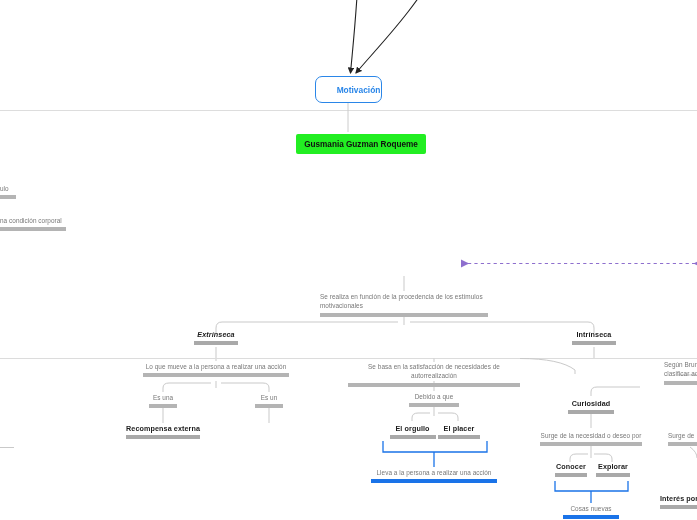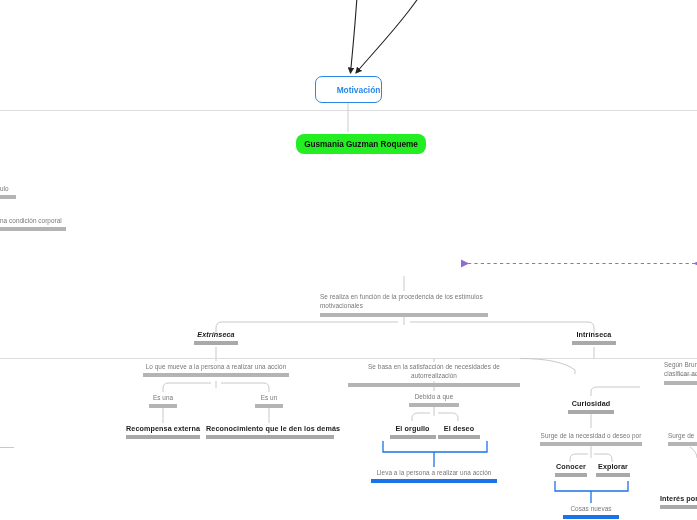--- a/index.html
+++ b/index.html
@@ -84,21 +84,21 @@
     color: #2a86e8;
     font-size: 8.4px;
     font-weight: bold;
     padding-left: 20px;
   }
   .node-author {
     background: #22ee22;
     color: #101010;
     font-size: 8.2px;
     font-weight: bold;
-    border-radius: 8px;
+    border-radius: 2px;
   }
 
   
   .clip-left  { text-align: left; }
   .clip-left .bar  { margin-left: 0; }
   .clip-right { text-align: left; }
   .clip-right .bar { margin-left: 0; }
 </style>
 </head>
 <body>
@@ -206,24 +206,20 @@
   </div>
   <div class="node relation" style="left:249px; top:393px; width:40px;">
     <span class="cap">Es un</span>
     <span class="bar" style="width:28px;"></span>
   </div>
 
   <div class="node topic" style="left:126px; top:424px; width:74px;">
     <span class="cap">Recompensa externa</span>
     <span class="bar" style="width:74px;"></span>
   </div>
-  <div class="node topic" style="left:206px; top:424px; width:128px;">
-    <span class="cap">Reconocimiento que le den los demás</span>
-    <span class="bar" style="width:128px;"></span>
-  </div>
 
   <div class="node topic" style="left:560px; top:330px; width:68px;">
     <span class="cap">Intrínseca</span>
     <span class="bar" style="width:44px;"></span>
   </div>
 
   <div class="node relation" style="left:348px; top:362px; width:172px;">
     <span class="cap">Se basa en la satisfacción de necesidades de autorrealización</span>
     <span class="bar" style="width:172px;"></span>
   </div>
@@ -231,21 +227,21 @@
   <div class="node relation" style="left:406px; top:392px; width:56px;">
     <span class="cap">Debido a que</span>
     <span class="bar" style="width:50px;"></span>
   </div>
 
   <div class="node topic" style="left:385px; top:424px; width:55px;">
     <span class="cap">El orgullo</span>
     <span class="bar" style="width:46px;"></span>
   </div>
   <div class="node topic" style="left:434px; top:424px; width:50px;">
-    <span class="cap">El deseo</span>
+    <span class="cap">El placer</span>
     <span class="bar" style="width:42px;"></span>
   </div>
 
   <div class="node relation" style="left:371px; top:468px; width:126px;">
     <span class="cap">Lleva a la persona a realizar una acción</span>
     <span class="bar bar-blue" style="width:126px;"></span>
   </div>
 
   <div class="node topic" style="left:560px; top:399px; width:62px;">
     <span class="cap">Curiosidad</span>

